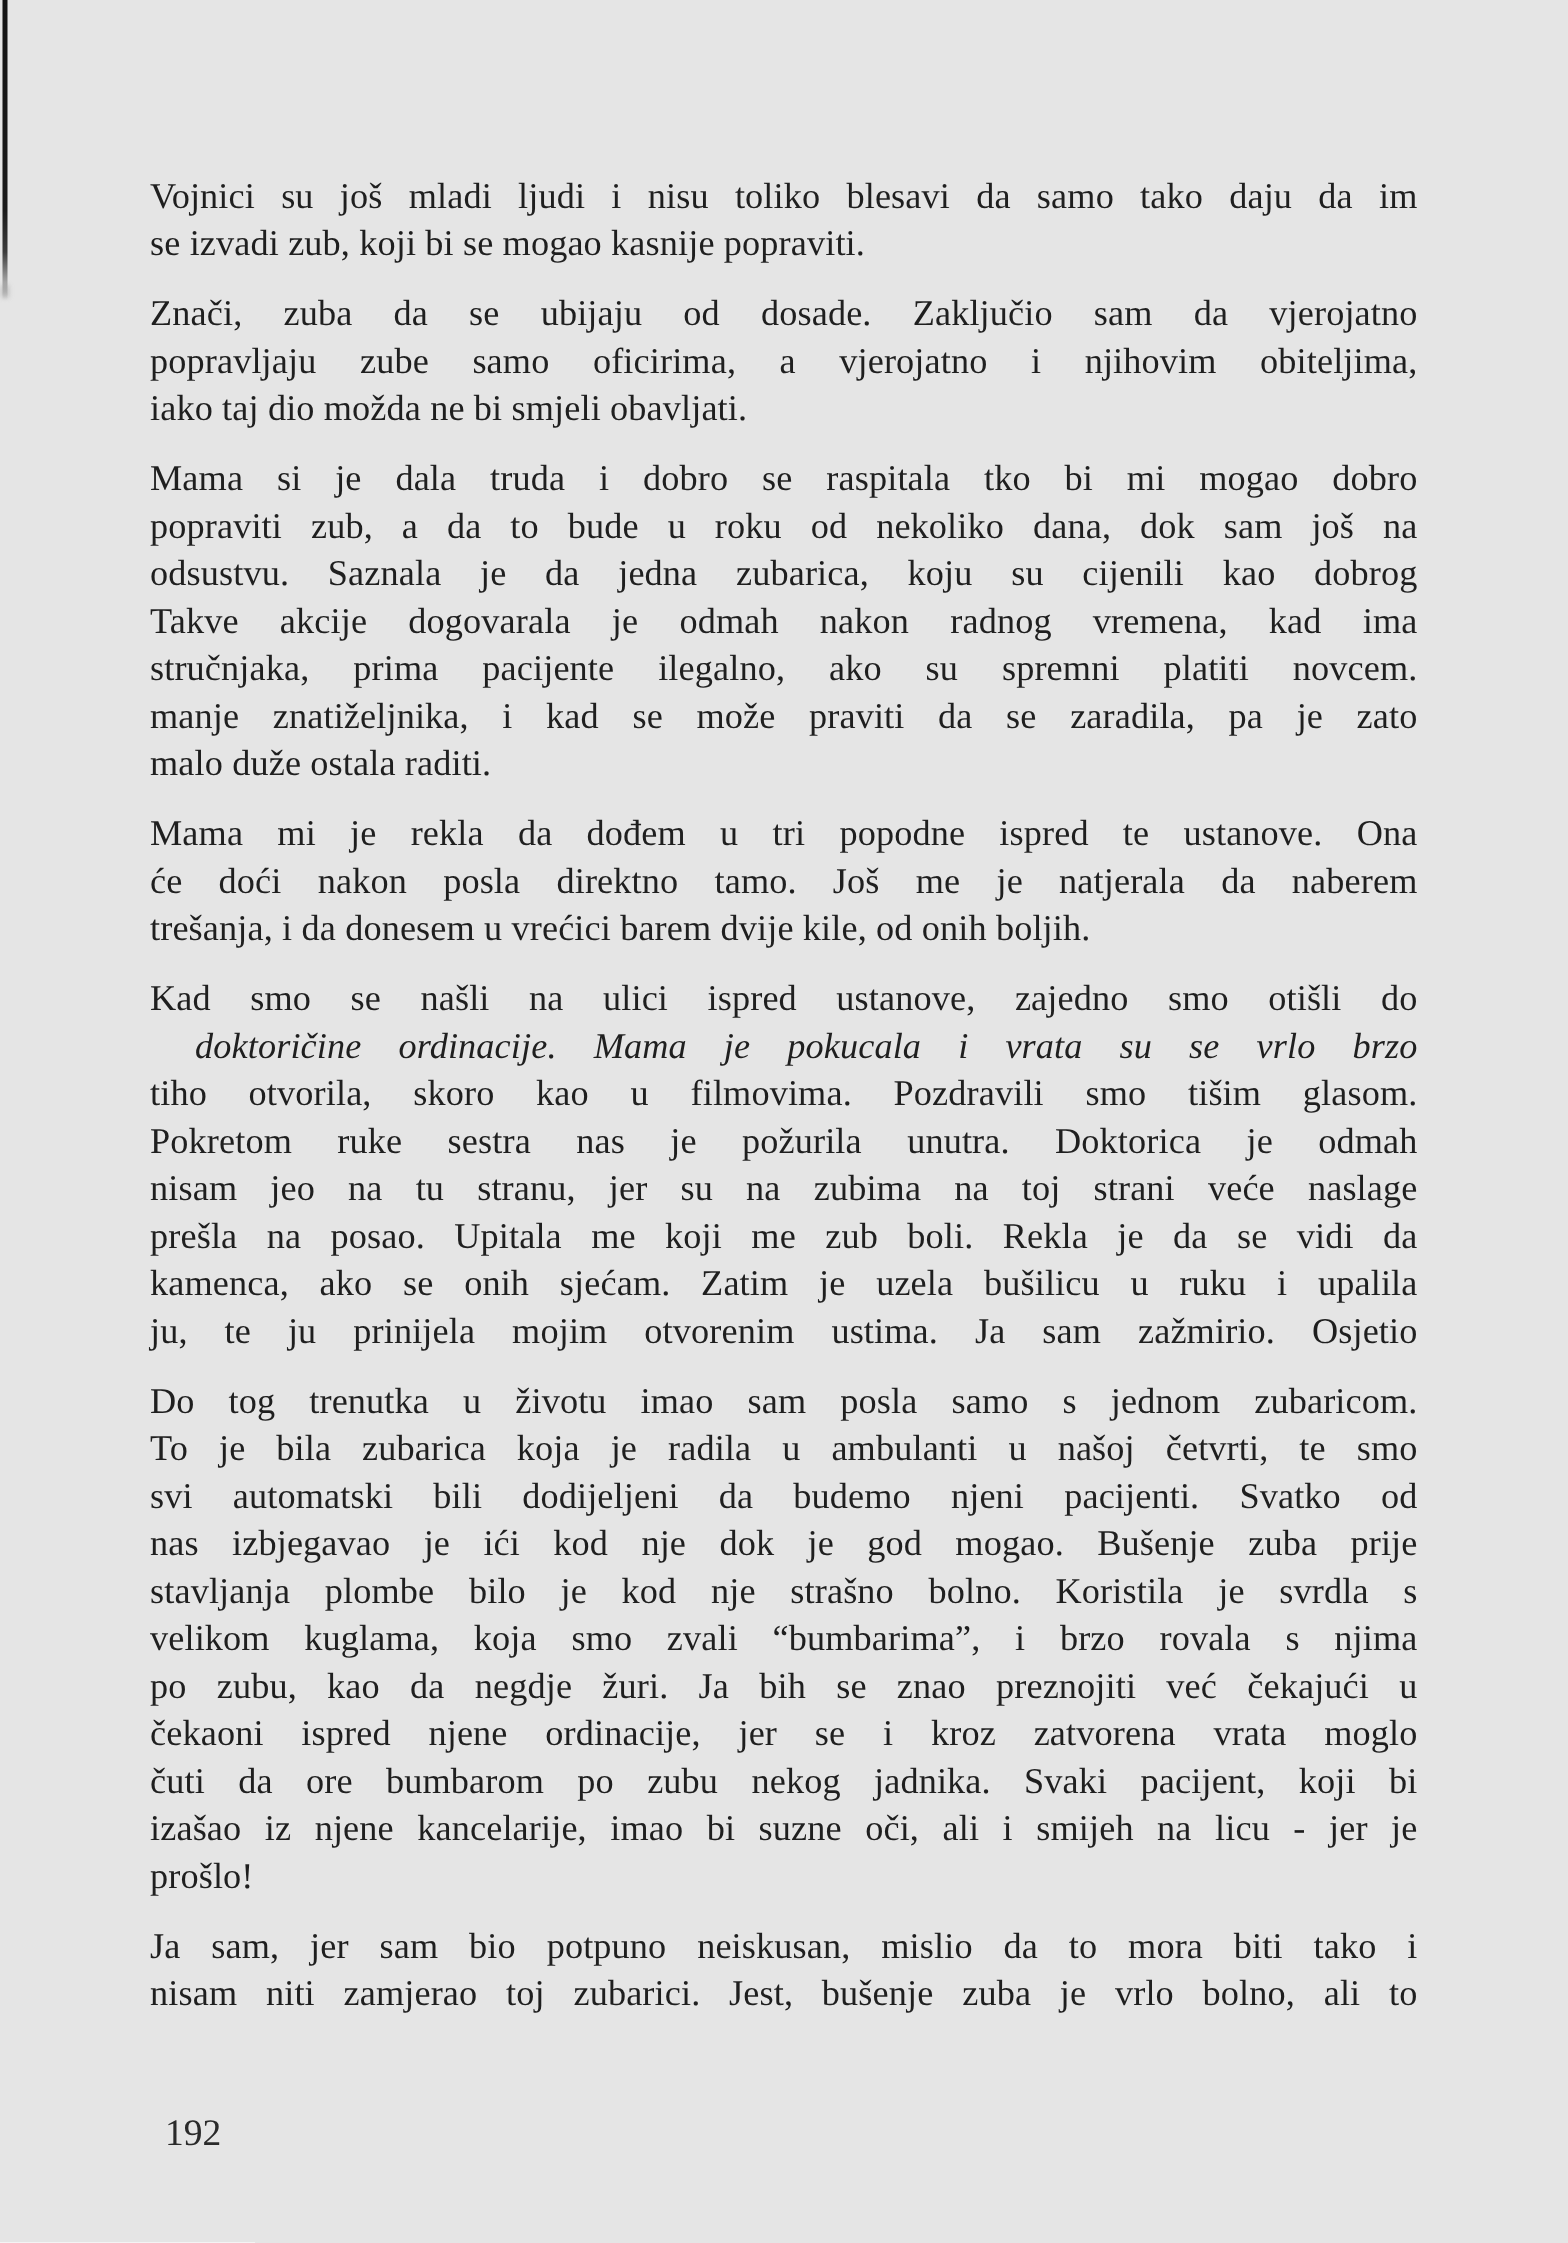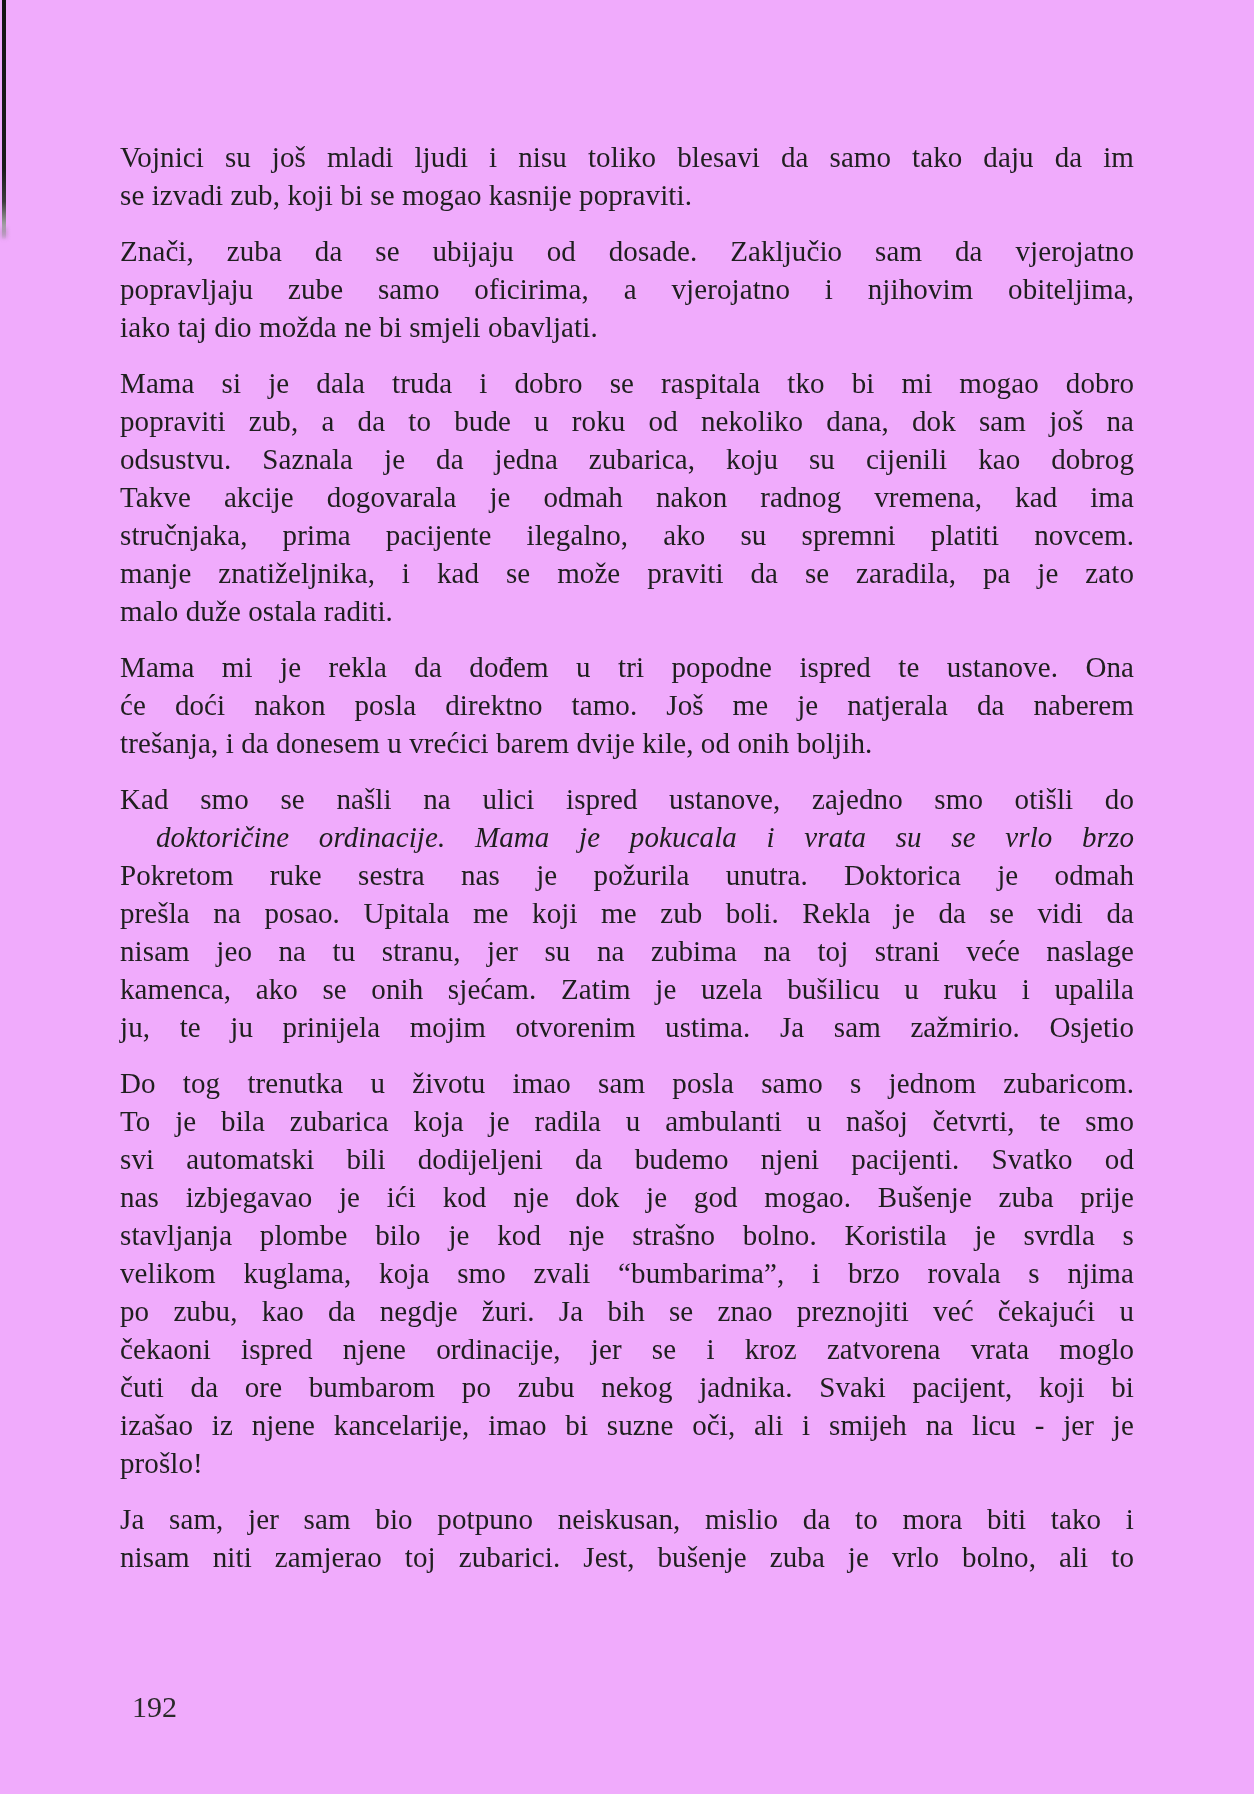--- a/index.html
+++ b/index.html
@@ -4,21 +4,21 @@
 <style>
   html, body {
     margin: 0;
     padding: 0;
     background: #ffffff;
   }
   .page {
     position: relative;
     width: 1254px;
     height: 1794px;
-    background: #f0abfc;
+    background: #e5e5e5;
     font-family: "Liberation Serif", serif;
     color: #1f1f1f;
     overflow: hidden;
   }
   
   .scan-mark {
     position: absolute;
     left: 2px;
     top: 0;
     width: 4px;
@@ -98,23 +98,24 @@
         <div class="line last">malo duže ostala raditi.</div>
       </div>
       <div class="para">
         <div class="line">Mama mi je rekla da dođem u tri popodne ispred te ustanove. Ona</div>
         <div class="line">će doći nakon posla direktno tamo. Još me je natjerala da naberem</div>
         <div class="line last">trešanja, i da donesem u vrećici barem dvije kile, od onih boljih.</div>
       </div>
       <div class="para">
         <div class="line">Kad smo se našli na ulici ispred ustanove, zajedno smo otišli do</div>
         <div class="line italic">doktoričine ordinacije. Mama je pokucala i vrata su se vrlo brzo</div>
+        <div class="line">tiho otvorila, skoro kao u filmovima. Pozdravili smo tišim glasom.</div>
         <div class="line">Pokretom ruke sestra nas je požurila unutra. Doktorica je odmah</div>
+        <div class="line">nisam jeo na tu stranu, jer su na zubima na toj strani veće naslage</div>
         <div class="line">prešla na posao. Upitala me koji me zub boli. Rekla je da se vidi da</div>
-        <div class="line">nisam jeo na tu stranu, jer su na zubima na toj strani veće naslage</div>
         <div class="line">kamenca, ako se onih sjećam. Zatim je uzela bušilicu u ruku i upalila</div>
         <div class="line">ju, te ju prinijela mojim otvorenim ustima. Ja sam zažmirio. Osjetio</div>
       </div>
       <div class="para">
         <div class="line">Do tog trenutka u životu imao sam posla samo s jednom zubaricom.</div>
         <div class="line">To je bila zubarica koja je radila u ambulanti u našoj četvrti, te smo</div>
         <div class="line">svi automatski bili dodijeljeni da budemo njeni pacijenti. Svatko od</div>
         <div class="line">nas izbjegavao je ići kod nje dok je god mogao. Bušenje zuba prije</div>
         <div class="line">stavljanja plombe bilo je kod nje strašno bolno. Koristila je svrdla s</div>
         <div class="line">velikom kuglama, koja smo zvali “bumbarima”, i brzo rovala s njima</div>

